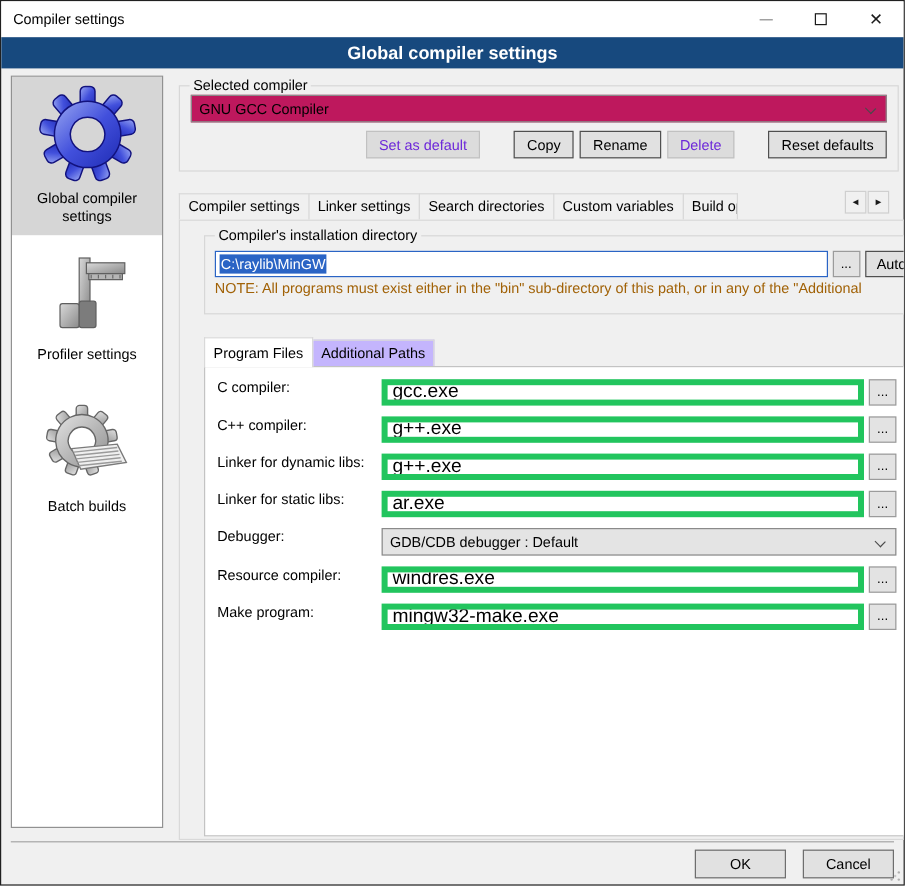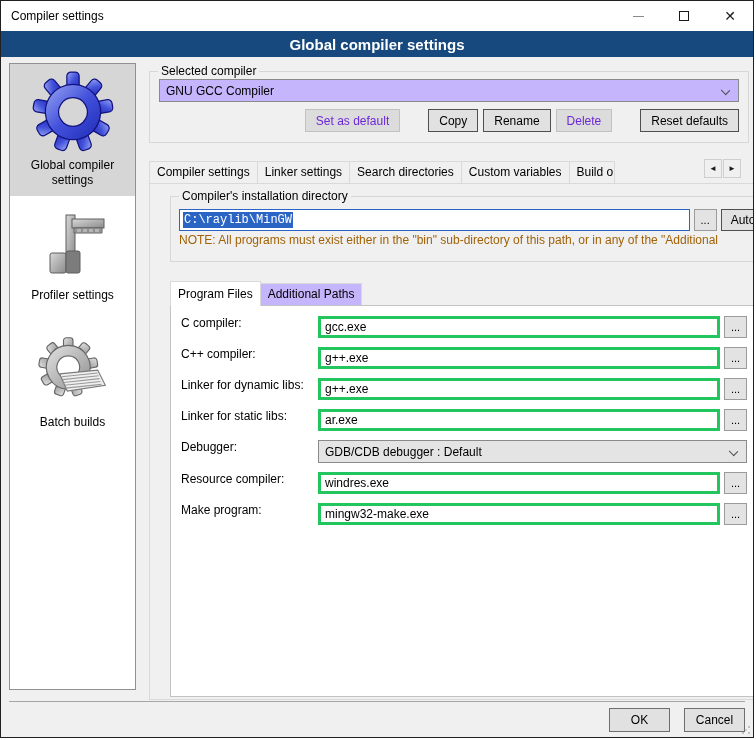--- a/index.html
+++ b/index.html
@@ -29,21 +29,21 @@
   .side-item + .side-item { margin-top:6px; }
   .side-item:nth-child(3) { margin-top:16px; }
 
   
   .main { position:absolute; left:148px; top:62px; width:600px; }
 
   .groupbox { position:relative; border:1px solid #d7d7d7; background:#f0f0f0; }
   .groupbox > .legend { position:absolute; top:-8px; left:8px; background:#f0f0f0; padding:0 3px; }
 
   .gb-compiler { margin-top:8px; height:72px; }
-  .combo { height:23px; border:1px solid #8a8a8a; background:#c4b5fd; display:flex; align-items:center; padding:0 6px; position:relative; cursor:default; }
+  .combo { height:23px; border:1px solid #8a8a8a; background:#be185d; display:flex; align-items:center; padding:0 6px; position:relative; cursor:default; }
   .combo .chev { position:absolute; right:9px; top:7px; width:7px; height:7px; border-right:1px solid #4a4a4a; border-bottom:1px solid #4a4a4a; transform:rotate(45deg) scale(1,0.9); }
   .combo-main { margin:7px 9px 0 9px; }
 
   .btnrow { display:flex; justify-content:flex-end; align-items:center; margin:7px 9px 0 0; }
   .btn { height:23px; background:#e1e1e1; border:1px solid #4f4f4f; font-family:"Liberation Sans",sans-serif; font-size:12px; padding:0 10px; cursor:default; }
   .btn.disabled { background:#dcdcdc; border-color:#c1c1c1; color:#6d28d9; }
   .gap-lg { width:28px; } .gap-sm { width:5px; }
 
   
   .tabstrip { position:relative; display:flex; align-items:flex-end; margin-top:14px; height:26px; padding-right:40px; }
@@ -52,44 +52,44 @@
   .tab.clipped { max-width:46px; overflow:hidden; }
   .tab-arrows { position:absolute; right:8px; top:2px; display:flex; }
   .tab-arrow { width:18px; height:19px; background:#f0f0f0; border:1px solid #cfcfcf; font-size:8px; line-height:17px; text-align:center; color:#1a1a1a; cursor:default; }
   .tab-arrow + .tab-arrow { margin-left:1px; }
 
   .tabpage { position:relative; z-index:2; width:669px; height:517px; border:1px solid #d9d9d9; background:#f0f0f0; padding:12px 6px 0 20px; }
 
   .gb-dir { height:66px; margin-bottom:0; }
   .dir-row { display:flex; align-items:center; margin:12px 8px 0 8px; }
   .tfield { height:22px; border:1px solid #7a7a7a; background:#fff; display:flex; align-items:center; padding:0 3px; font-size:12px; }
-  .tfield.focused { border-color:#2a64c5;font-family:Liberation Mono, monospace; }
+  .tfield.focused { border-color:#2a64c5; }
   .sel-text { background:#2a64c5; color:#fff; padding:1px 1px; }
   .dir-input { flex:1; }
   .browse { width:23px; height:22px; background:#e3e3e3; border:1px solid #9b9b9b; font-size:11px; line-height:10px; text-align:center; padding:0; cursor:default; }
   .autodetect { height:22px; margin-left:4px; padding:0 9px; }
   .dir-row .browse { margin-left:4px; }
   .note { margin:2px 8px 0 8px; color:#a16207; white-space:nowrap; overflow:hidden; }
 
   
   .subtabs { position:relative; display:flex; align-items:flex-end; margin-top:18px; height:25px; margin-left:0; }
   .subpage { position:relative; z-index:2; width:586px; height:392px; background:#fff; border:1px solid #c3c3c3; padding:10px 8px 0 10px; }
   .subtabs .tab { background:#c4b5fd; }
   .subtabs .tab.active { background:#fff; height:25px; padding-top:5px; }
 
   .frow { display:flex; align-items:flex-start; margin-bottom:9px; }
   .flabel { width:137px; flex:0 0 137px; }
-  .frow input.tinput { flex:1; height:22px; border:3px solid #22c55e; background:#fff; font-family:"Liberation Sans",sans-serif; font-size:12px; padding:0 4px; }
+  .frow input.tinput { flex:1; height:22px; border:5px solid #22c55e; background:#fff; font-family:"Liberation Sans",sans-serif; font-size:16px; padding:0 4px; }
   .frow .browse { margin-left:4px; }
   .combo-debug { flex:1; background:#e4e4e4; }
 
   
   .separator { position:absolute; left:8px; right:8px; top:700px; height:1px; background:#a6a6a6; }
   .footer { position:absolute; right:8px; top:707px; display:flex; }
-  .footer .btn { width:61px; height:24px; border-color:#6e6e6e; }
+  .footer .btn { width:76px; height:24px; border-color:#6e6e6e; }
   .footer .btn + .btn { margin-left:14px; }
   .resize-grip { position:absolute; right:2px; bottom:2px; width:10px; height:10px; }
 </style>
 </head>
 <body>
 
 <div class="window">
 
   <div class="titlebar">
     <span class="title-text">Compiler settings</span>

